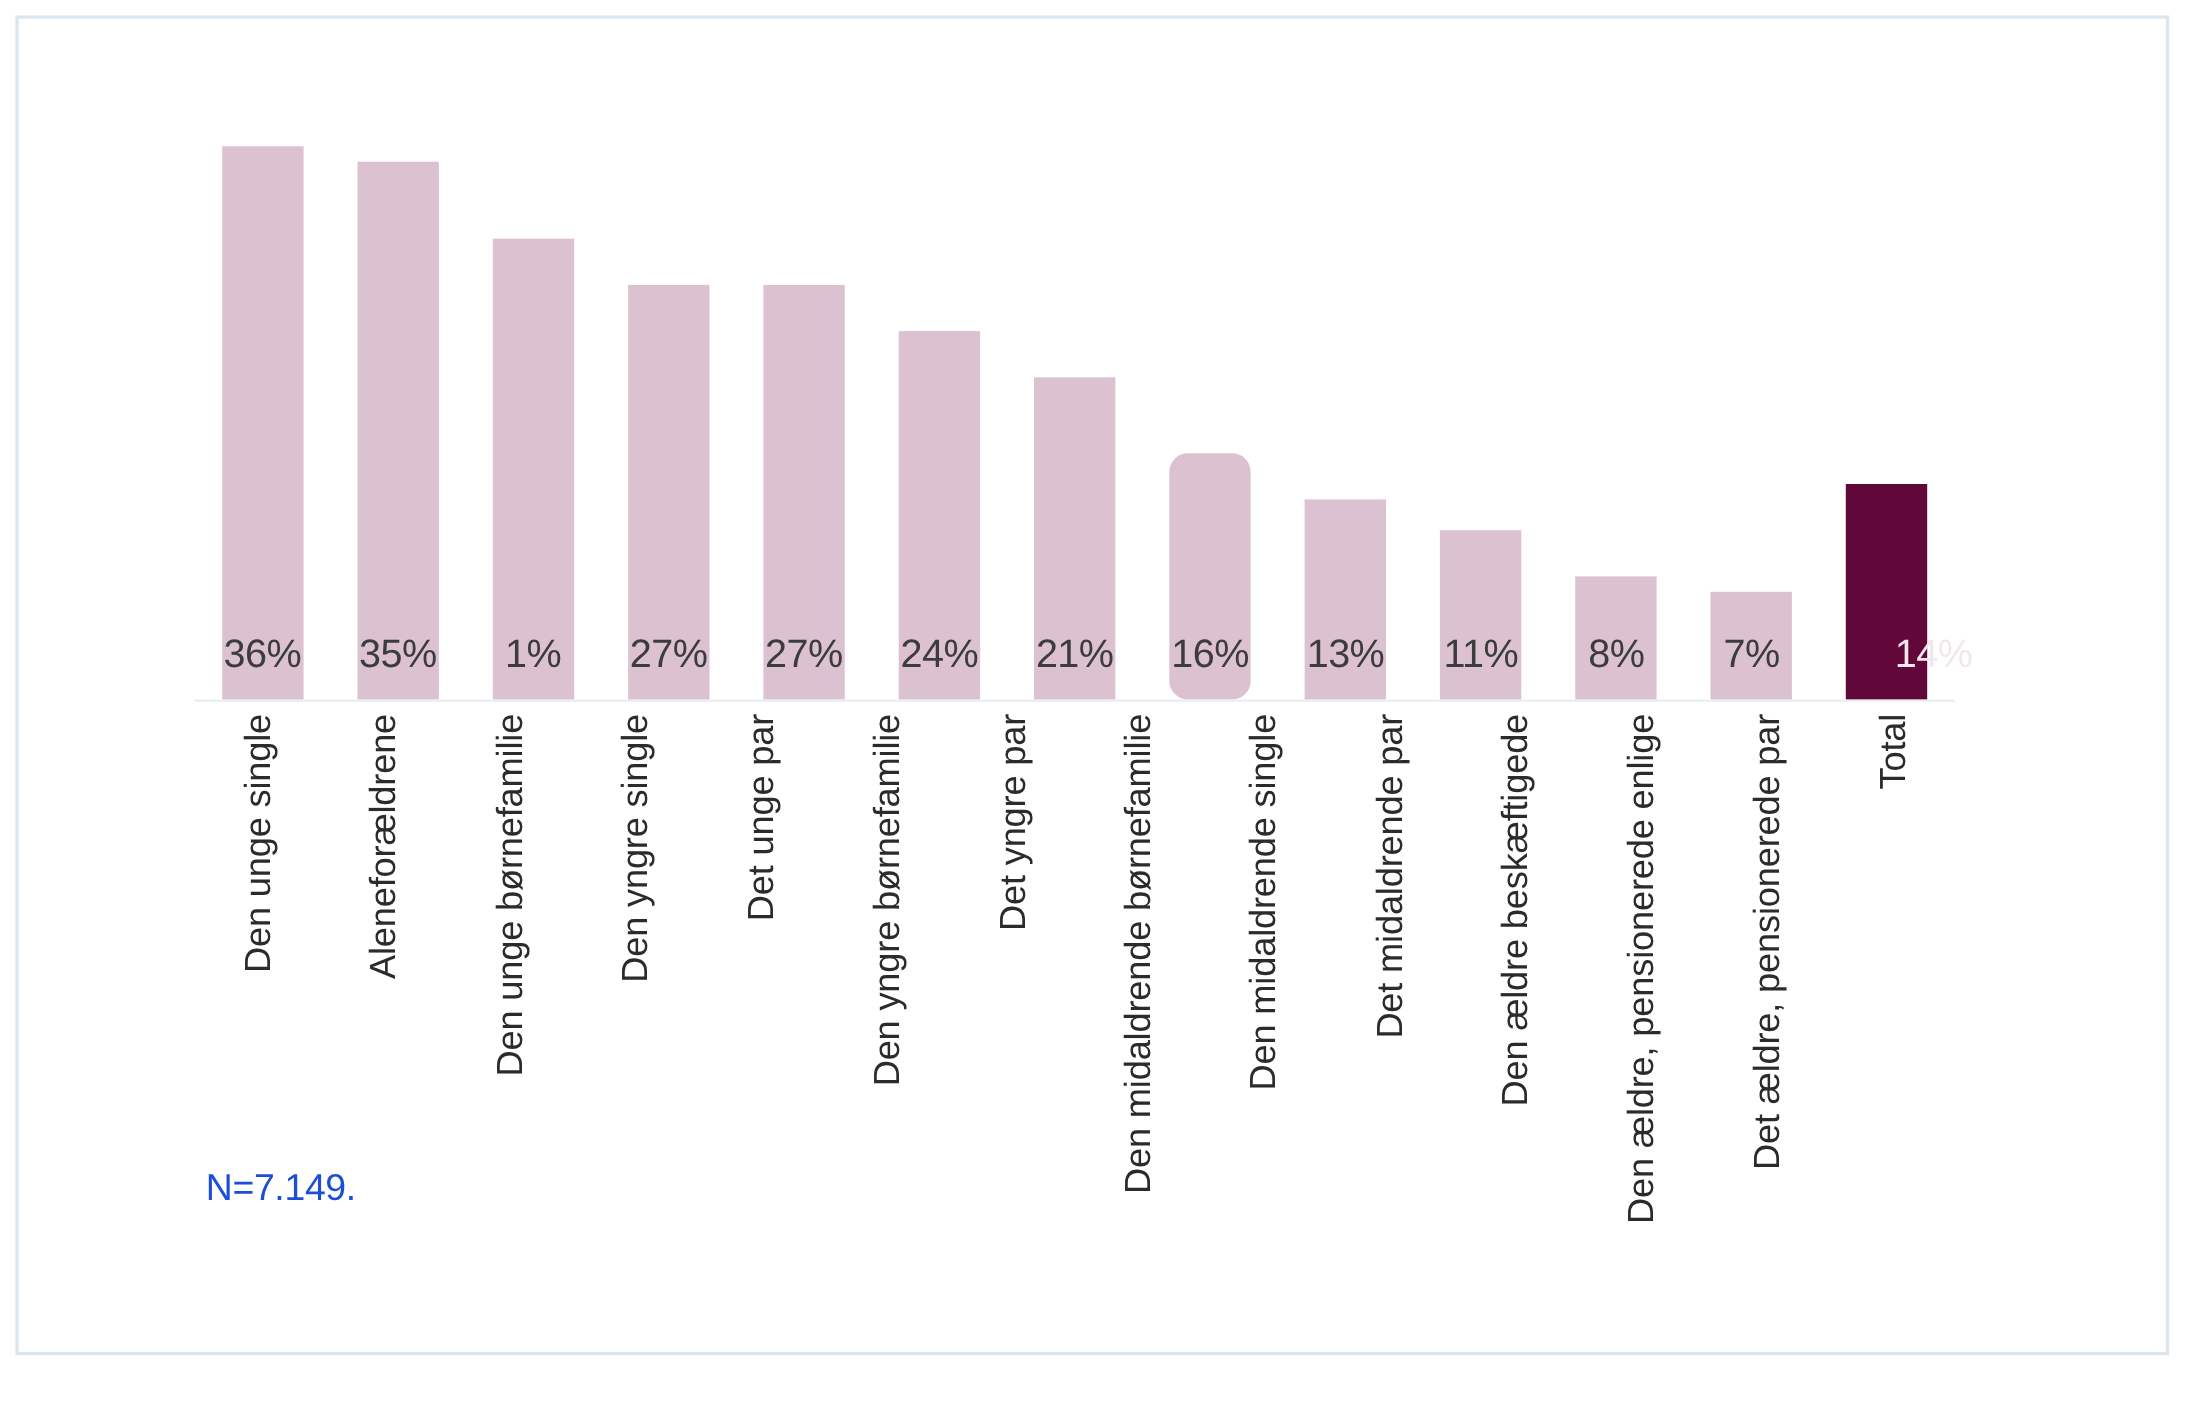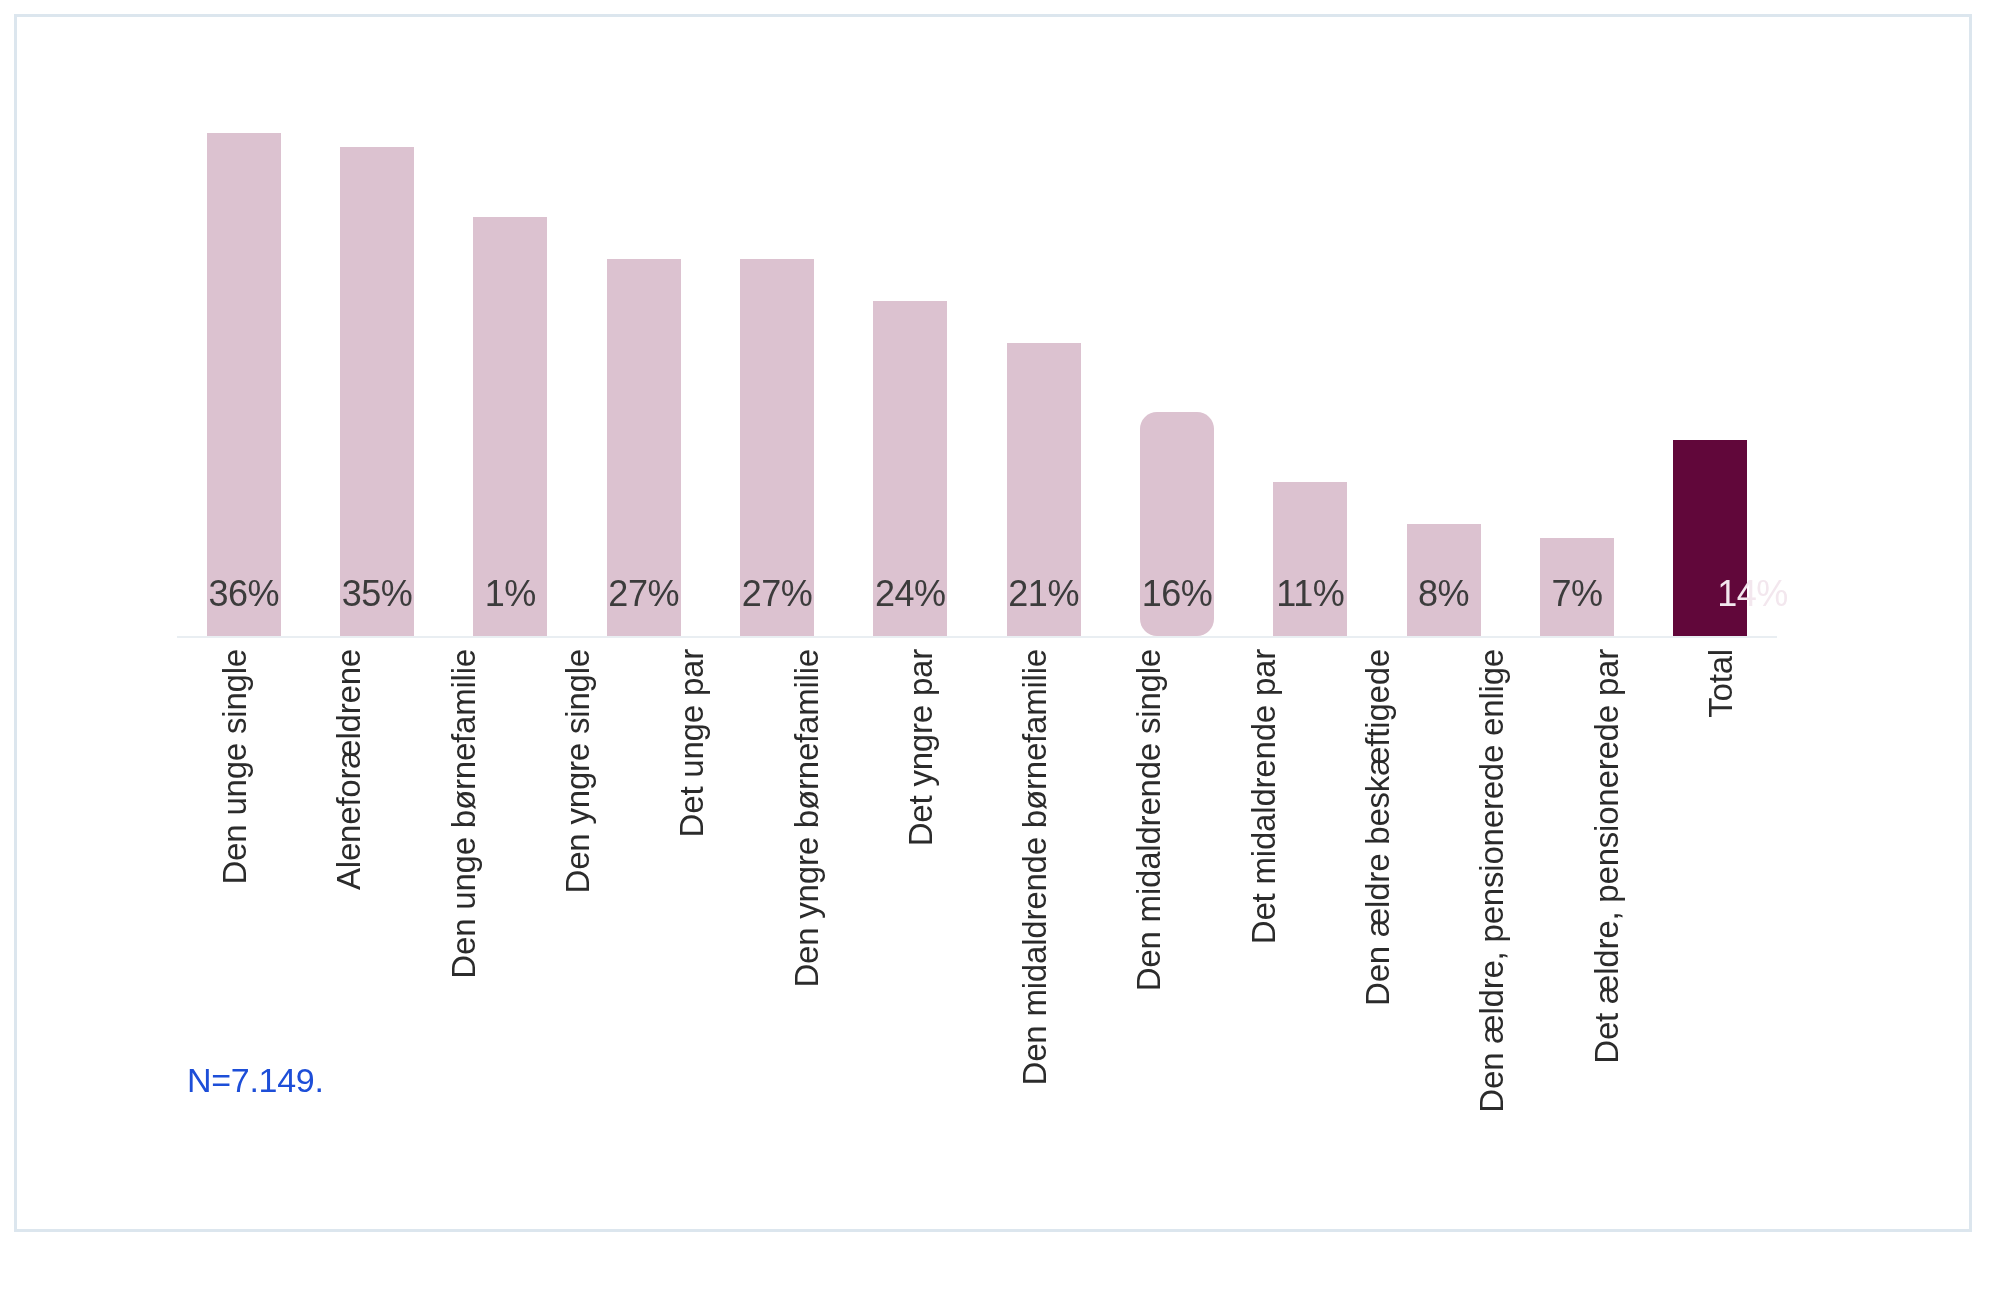--- a/index.html
+++ b/index.html
@@ -175,20 +175,25 @@
           <div class="bar" style="height: 293.475px; padding-left: 48px;">
             <div class="bar-value">21%</div>
           </div>
         </div>
         <div class="bar-slot">
           <div class="bar" style="height: 223.6px; border-radius: 17px;">
             <div class="bar-value">16%</div>
           </div>
         </div>
         <div class="bar-slot">
+          <div class="bar" style="height: 181.675px;">
+            <div class="bar-value">13%</div>
+          </div>
+        </div>
+        <div class="bar-slot">
           <div class="bar" style="height: 153.725px;">
             <div class="bar-value">11%</div>
           </div>
         </div>
         <div class="bar-slot">
           <div class="bar" style="height: 111.8px;">
             <div class="bar-value">8%</div>
           </div>
         </div>
         <div class="bar-slot">

